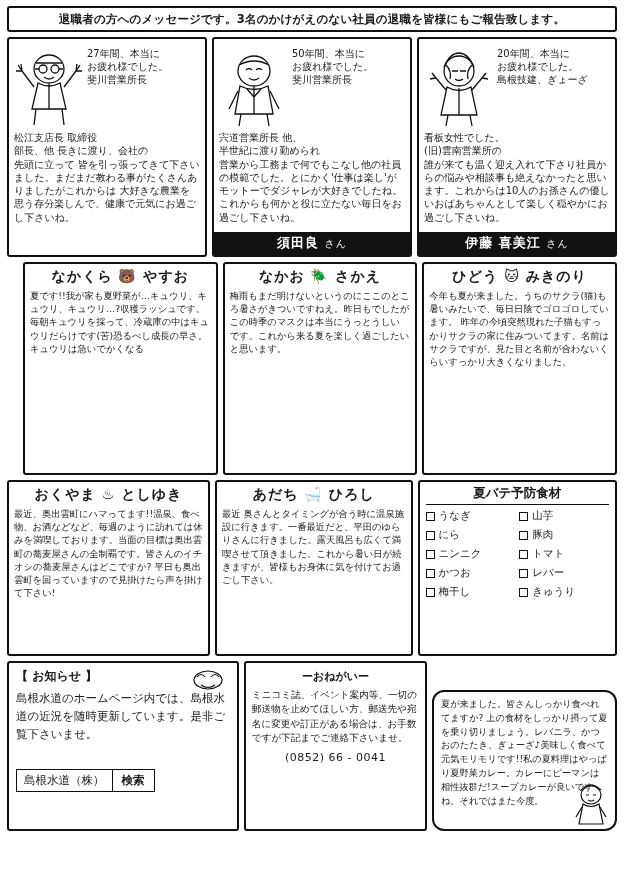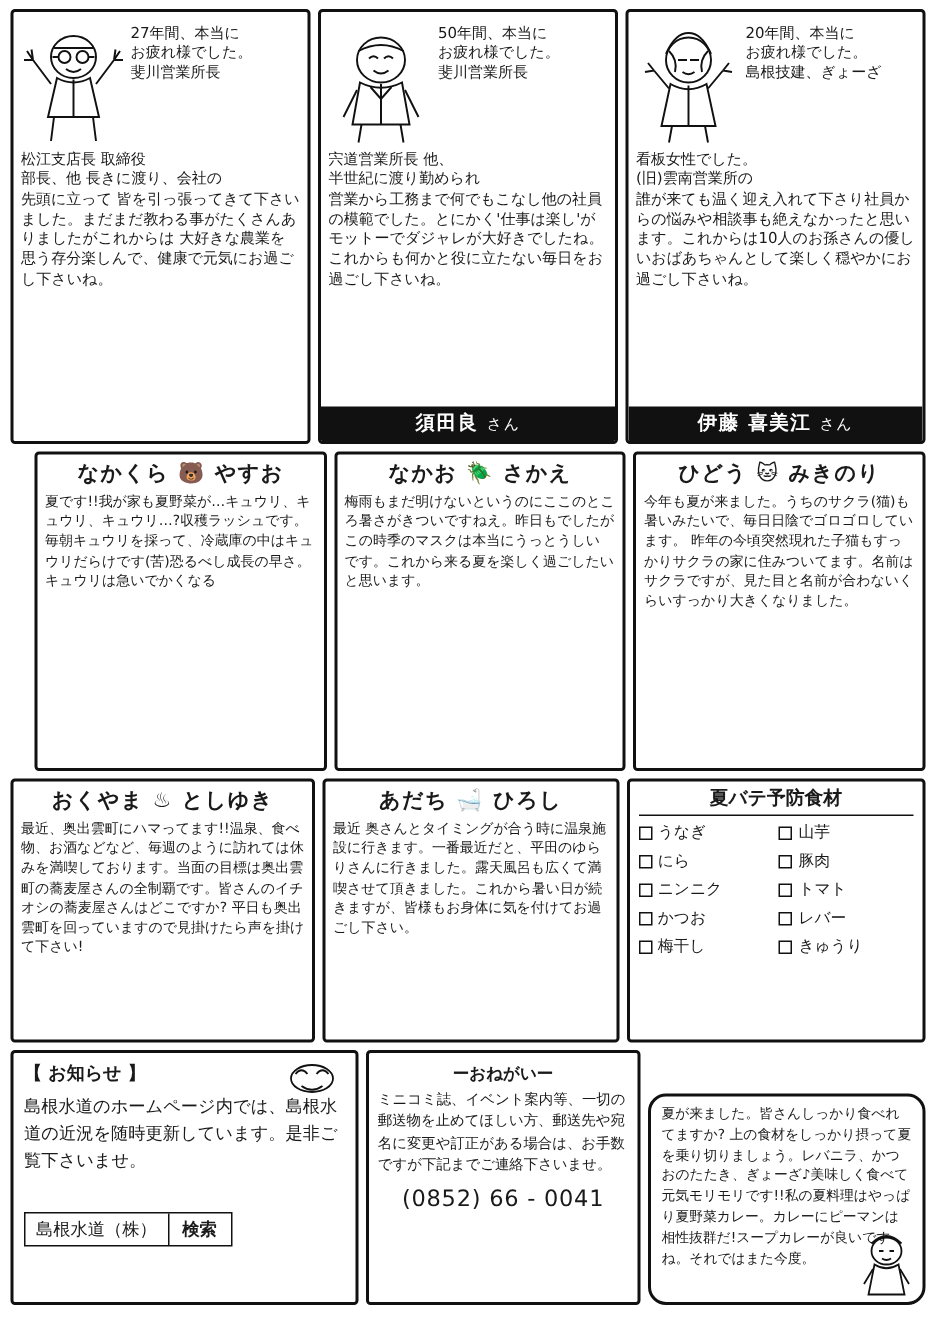--- a/index.html
+++ b/index.html
@@ -25,21 +25,21 @@
   
   .banner {
     height:26px;
     display:flex; align-items:center; justify-content:center;
     font-size:11.5px; font-weight:bold; letter-spacing:0.2px;
     margin-bottom:5px;
     white-space:nowrap;
   }
 
   
-  .retire-row { display:flex; gap:5px; height:290px; }
+  .retire-row { display:flex; gap:5px; height:220px; }
   .retire-card {
     flex:1; display:flex; flex-direction:column;
     padding:4px 5px 0 5px;
     overflow:hidden;
   }
   .rc-top { display:flex; gap:3px; }
   .rc-face {
     width:70px; flex:0 0 70px; height:86px;
     display:flex; align-items:flex-start; justify-content:center;
   }
@@ -95,35 +95,38 @@
   .search-box {
     margin-top:26px; display:inline-flex; align-items:stretch;
     border:1.6px solid #111; font-size:11.5px;
   }
   .search-box .sb-l { padding:3px 7px; border-right:1.6px solid #111; }
   .search-box .sb-r { padding:3px 9px; font-weight:bold; }
 
   .request { flex:1; padding:4px 6px; text-align:center; }
   .request-title { font-size:11px; font-weight:bold; margin:2px 0 4px 0; }
   .request-text { font-size:9.6px; line-height:1.5; text-align:left; }
-  .request-tel { font-size:15px; margin-top:5px; letter-spacing:0.5px; }
+  .request-tel { font-size:11px; margin-top:5px; letter-spacing:0.5px; }
 
   .cook { flex:1; padding:5px 7px; border-radius:12px;margin-top:29px; }
   .cook-text { font-size:9.2px; line-height:1.5; }
 
   
   svg { display:block; }
 
   .ani { position:absolute; }
 </style>
 </head>
 <body>
 
 <div class="page">
 
+  <div class="frame banner">
+    <span>退職者の方へのメッセージです。3名のかけがえのない社員の退職を皆様にもご報告致します。</span>
+  </div>
 
   <div class="retire-row">
 
     <div class="frame retire-card">
       <div class="rc-top">
         <div class="rc-face">
           <svg width="70" height="86" viewBox="0 0 70 86">
             <g fill="none" stroke="#111" stroke-width="1.3">
               <ellipse cx="35" cy="26" rx="15" ry="14"></ellipse>
               <path d="M22 20 h26"></path>

